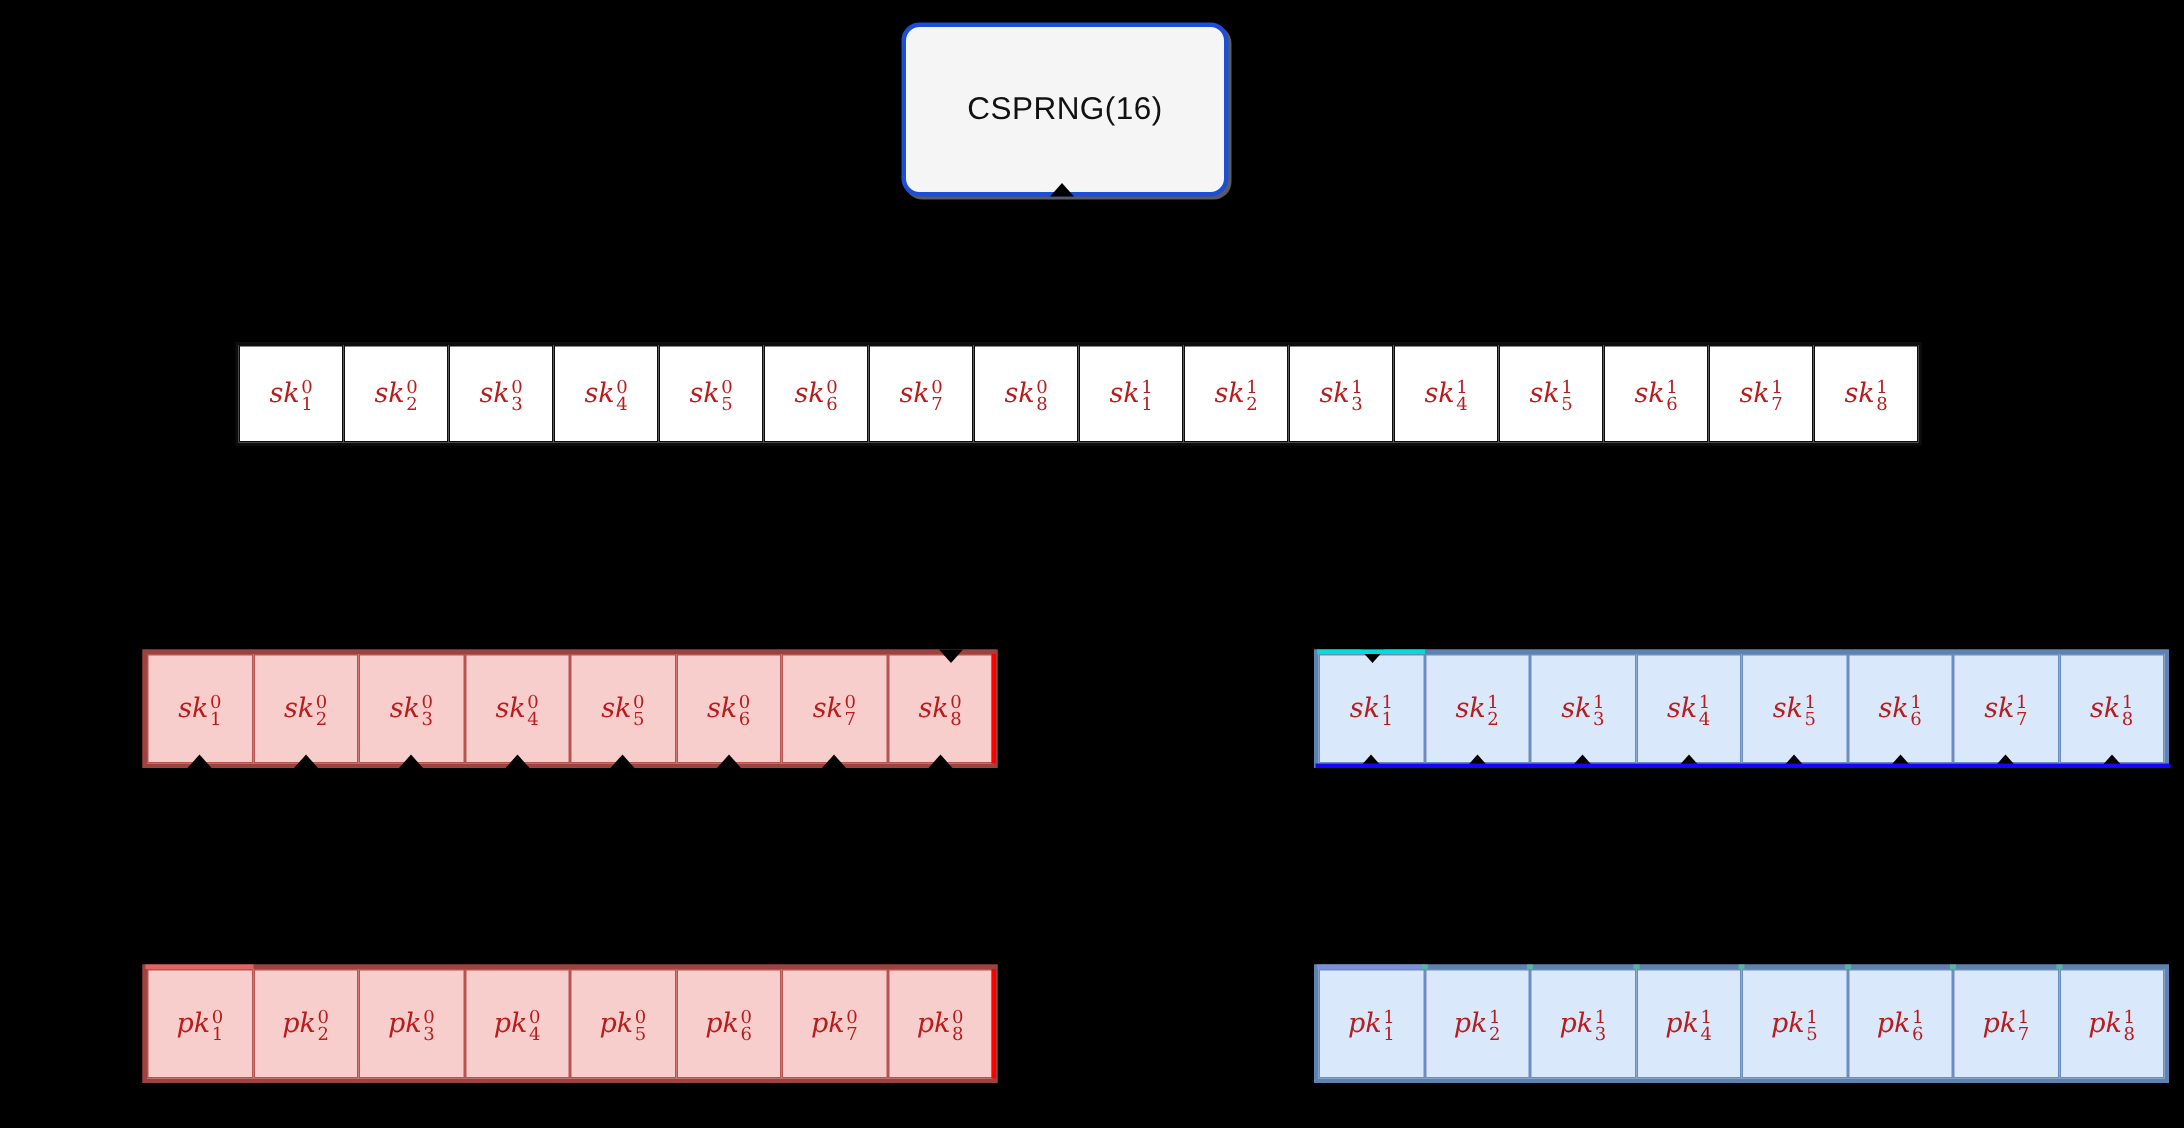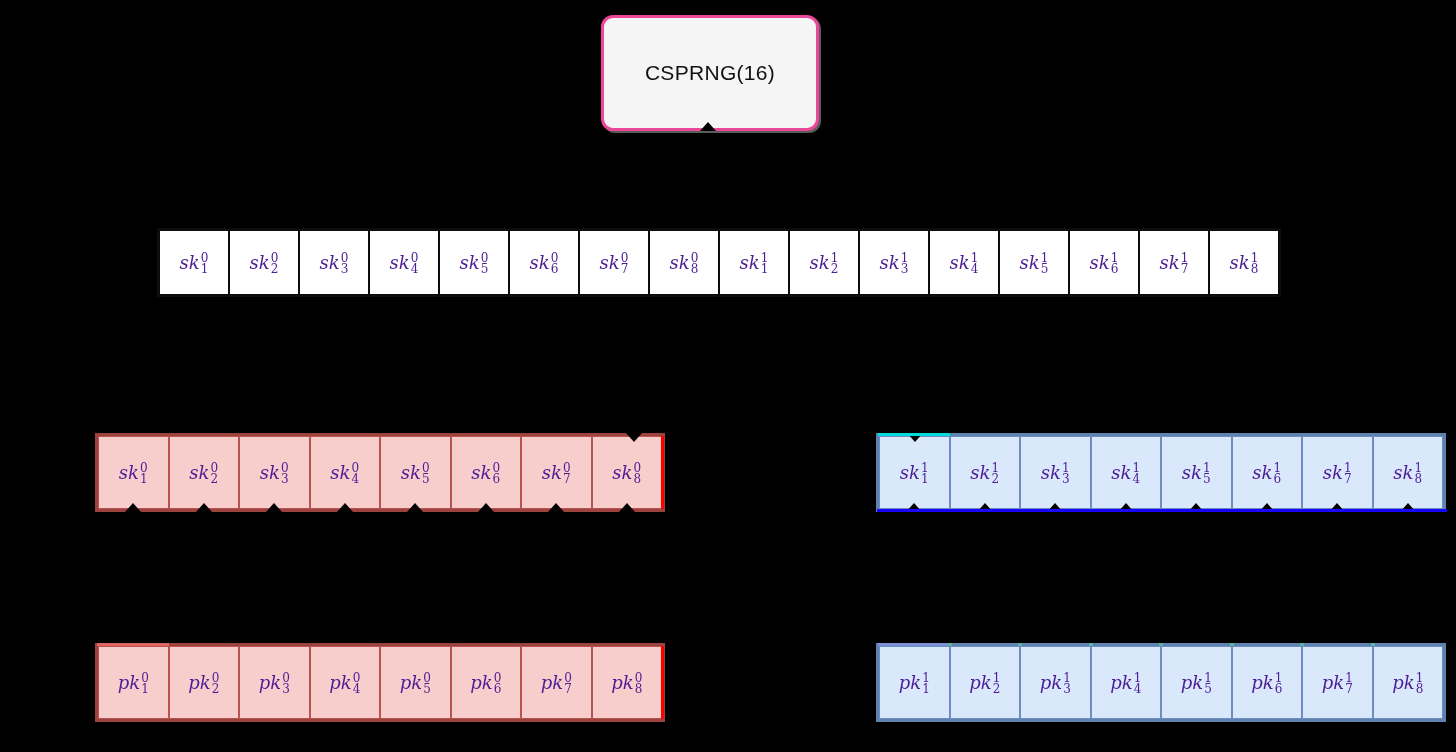--- a/index.html
+++ b/index.html
@@ -13,21 +13,21 @@
     background:#000;
     overflow:hidden;
   }
 
   
   .csprng-box {
     position:absolute;
     left:601px; top:15px;
     width:212px; height:110px;
     background:#f5f5f5;
-    border:3px solid #ec4899;
+    border:3px solid #1d4ed8;
     border-radius:12px;
     box-shadow:2px 2px 0 rgba(140,140,140,.65);
     display:flex; align-items:center; justify-content:center;
     font-size:21px; color:#111;
     letter-spacing:.3px;
   }
 
   
   .row { position:absolute; display:flex; box-sizing:border-box; }
 
@@ -50,21 +50,21 @@
   #sk1-row { left:876px; top:433px; }
   #pk0-row { left:95px;  top:643px; }
   #pk1-row { left:876px; top:643px; }
 
   .cell {
     flex:1 1 0;
     box-sizing:border-box;
     display:flex; align-items:center; justify-content:center;
     font-family:"DejaVu Serif", serif;
     font-style:italic;
-    font-size:18px; color:#4c1d95;
+    font-size:18px; color:#b91c1c;
     min-width:0;
   }
   .stack {
     display:inline-flex; flex-direction:column; align-items:flex-start;
     font-style:normal;
     font-size:12px; line-height:11px;
     margin-left:1px; transform:translateY(1px);
   }
 
   

